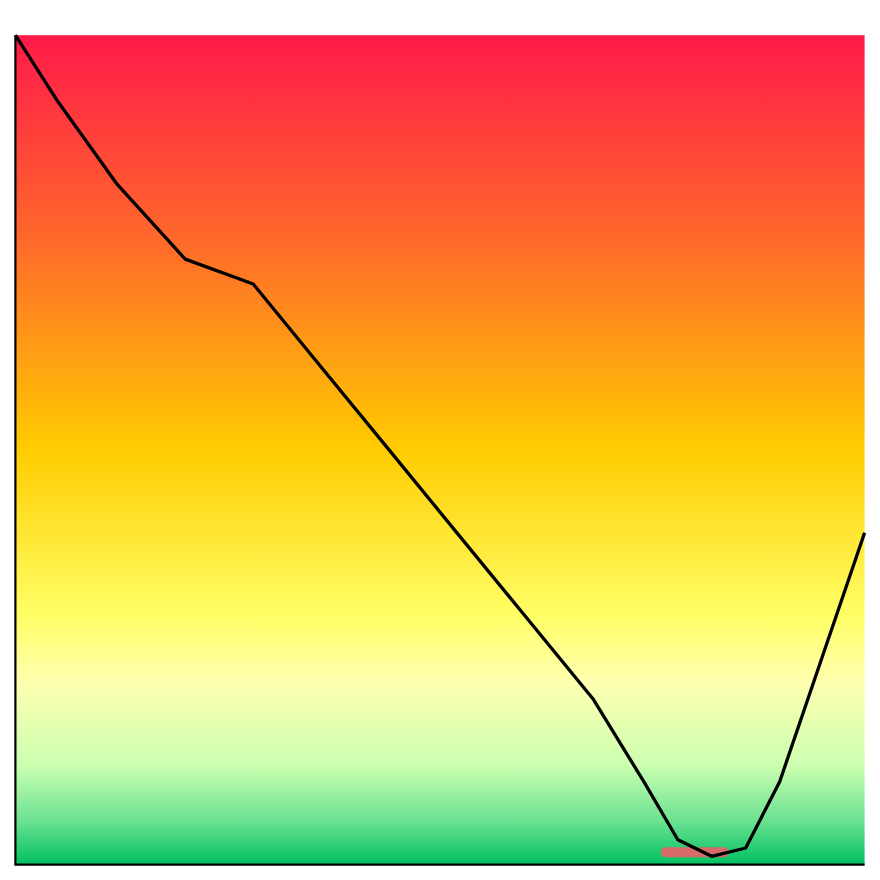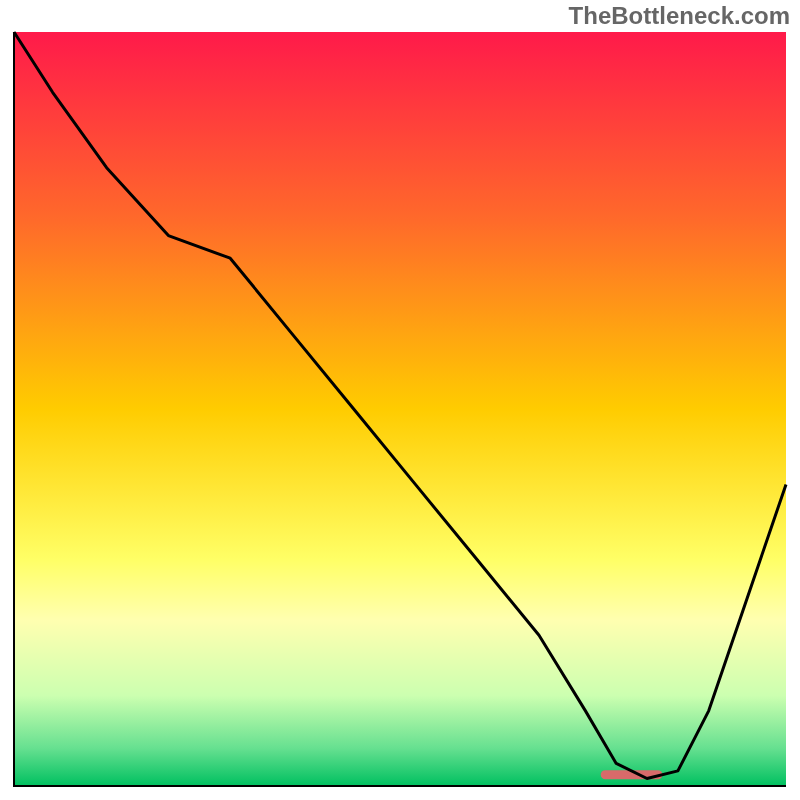--- a/index.html
+++ b/index.html
@@ -25,21 +25,20 @@
     z-index: 10;
   }
   svg {
     display: block;
   }
 </style>
 </head>
 <body>
 
 <div class="chart-container">
-  <div class="watermark">TheBottleneck.com</div>
   <svg id="chart-svg" width="800" height="800" viewBox="0 0 800 800">
     <defs>
       <linearGradient id="bg-grad" x1="0" y1="0" x2="0" y2="1">
           <stop offset="0%" stop-color="#ff1a4a"></stop>
           <stop offset="25%" stop-color="#ff6a2a"></stop>
           <stop offset="50%" stop-color="#ffcc00"></stop>
           <stop offset="70%" stop-color="#ffff66"></stop>
           <stop offset="78%" stop-color="#ffffb0"></stop>
           <stop offset="88%" stop-color="#ccffb0"></stop>
           <stop offset="95%" stop-color="#66e090"></stop>

